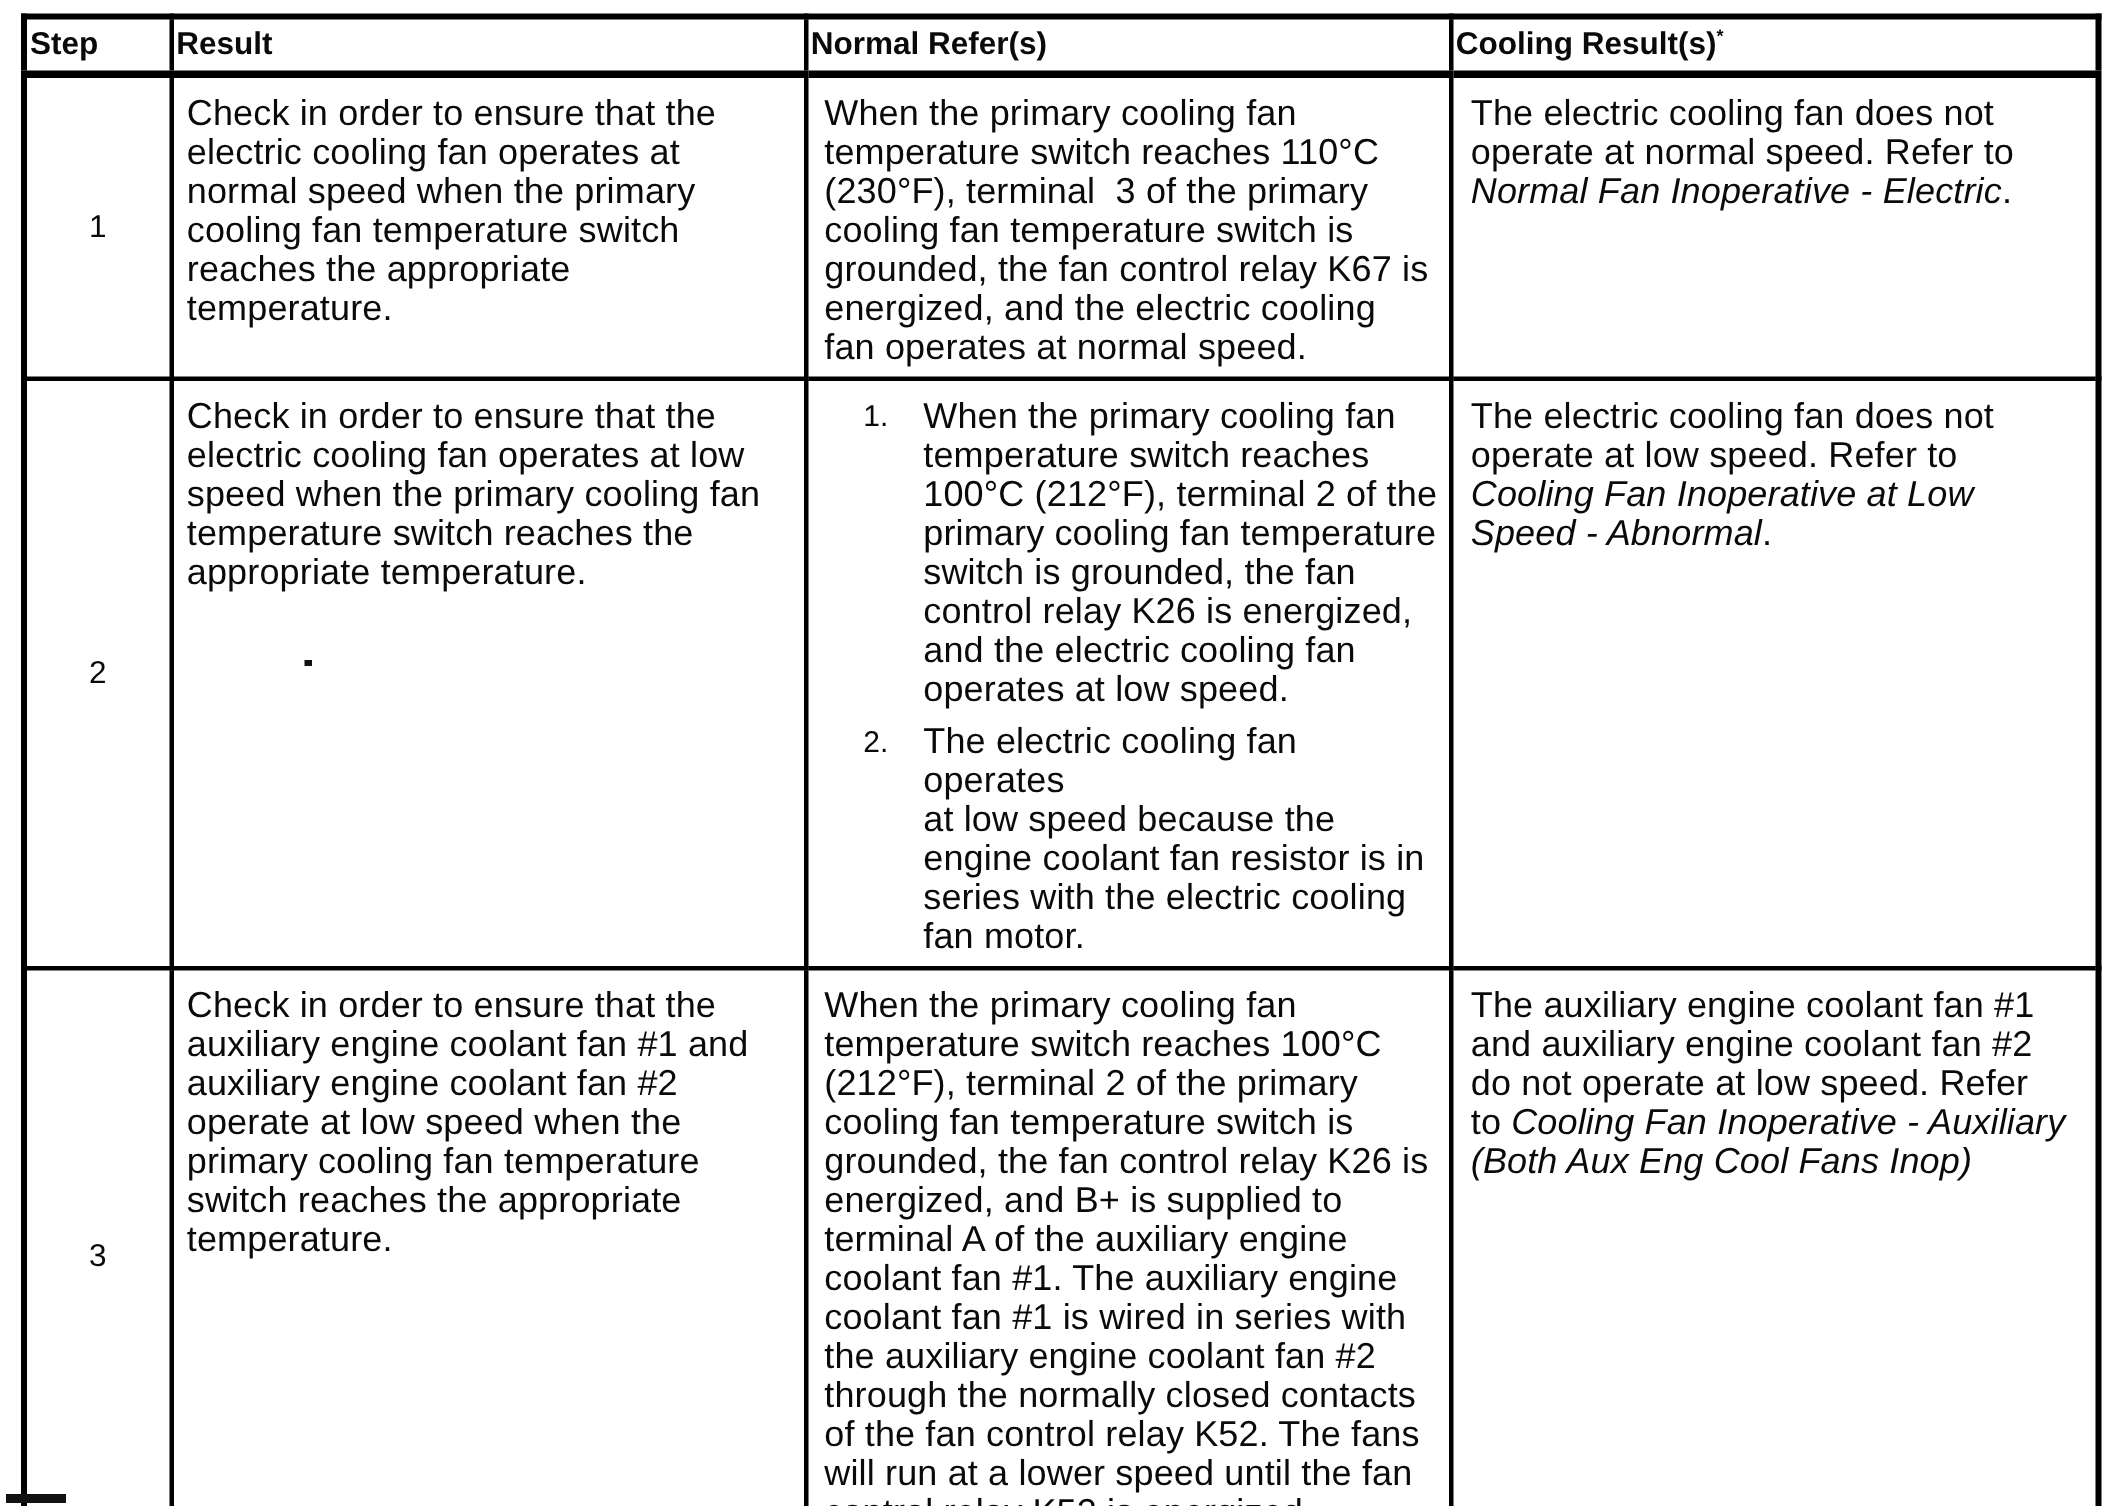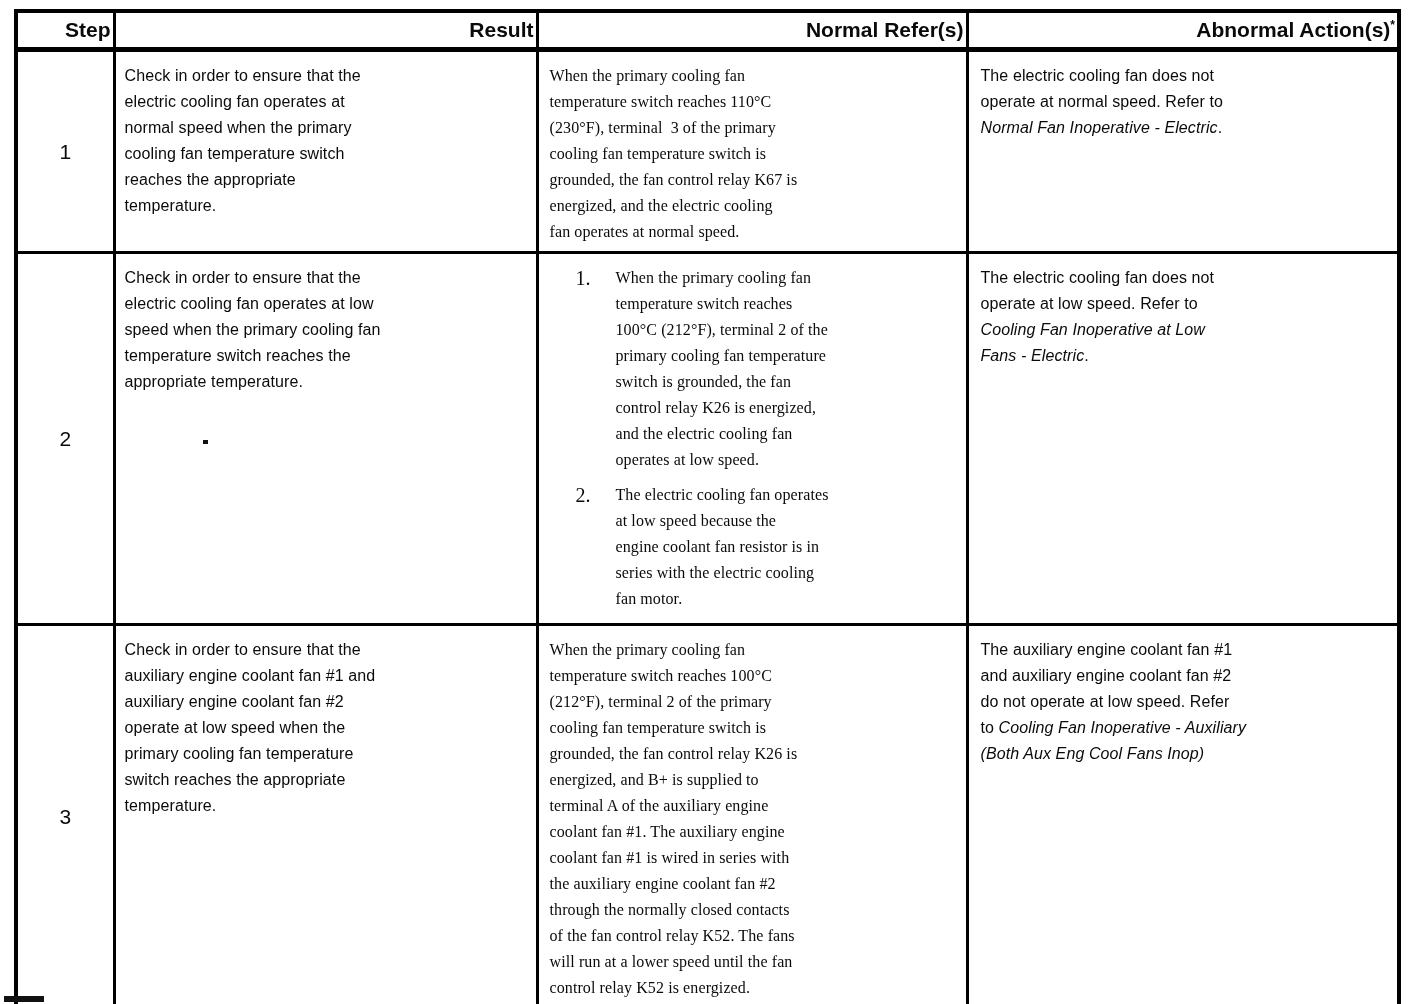--- a/index.html
+++ b/index.html
@@ -31,44 +31,44 @@
   col.c-abnormal { width: 432px; }
 
   th, td {
     border: 3px solid #000;
     vertical-align: top;
     overflow: hidden;
   }
   thead th {
     height: 30px;
     vertical-align: middle;
-    text-align: right;
+    text-align: left;
     font-size: 21px;
     font-weight: bold;
     border-bottom-width: 5px;
     padding: 2px 2px;
   }
   thead th sup {
     font-size: 12px;
     vertical-align: super;
     line-height: 0;
   }
   td.step-col {
     text-align: center;
     vertical-align: middle;
     font-size: 21px;
   }
   .cell-text {
     white-space: pre-wrap;
-    font-size: 16px;
+    font-size: 24px;
     line-height: 26px;
     letter-spacing: 0.1px;
   }
   td.action-col   { padding: 11px 8px 6px 9px; }
-  td.normal-col   { padding: 11px 4px 6px 11px; font-family: Liberation Serif, serif; }
+  td.normal-col   { padding: 11px 4px 6px 11px; }
   td.abnormal-col { padding: 11px 8px 6px 12px; }
 
   .ref-italic { font-style: italic; }
 
   .num-list { padding: 0 0 0 26px; margin: 0; }
   .num-item { display: flex; margin: 0; }
   .num-item + .num-item { margin-top: 9px; }
   .num-item .num {
     flex: 0 0 40px;
     font-size: 20px;
@@ -97,21 +97,21 @@
       <col class="c-step">
       <col class="c-action">
       <col class="c-normal">
       <col class="c-abnormal">
     </colgroup>
     <thead>
       <tr>
         <th>Step</th>
         <th>Result</th>
         <th>Normal Refer(s)</th>
-        <th><span>Abnormal Action(s)</span><sup>*</sup></th>
+        <th><span>Cooling Result(s)</span><sup>*</sup></th>
       </tr>
     </thead>
     <tbody>
 
       <tr style="height:199px;">
         <td class="step-col">1</td>
         <td class="action-col">
           <div class="cell-text">Check in order to ensure that the
 electric cooling fan operates at
 normal speed when the primary
@@ -164,21 +164,21 @@
 engine coolant fan resistor is in
 series with the electric cooling
 fan motor.</span>
             </div>
           </div>
         </td>
         <td class="abnormal-col">
           <div class="cell-text"><span>The electric cooling fan does not
 operate at low speed. Refer to
 </span><span class="ref-italic">Cooling Fan Inoperative at Low
-Fans - Electric</span><span>.</span></div>
+Speed - Abnormal</span><span>.</span></div>
         </td>
       </tr>
 
       <tr style="height:379px;">
         <td class="step-col">3</td>
         <td class="action-col">
           <div class="cell-text">Check in order to ensure that the
 auxiliary engine coolant fan #1 and
 auxiliary engine coolant fan #2
 operate at low speed when the

